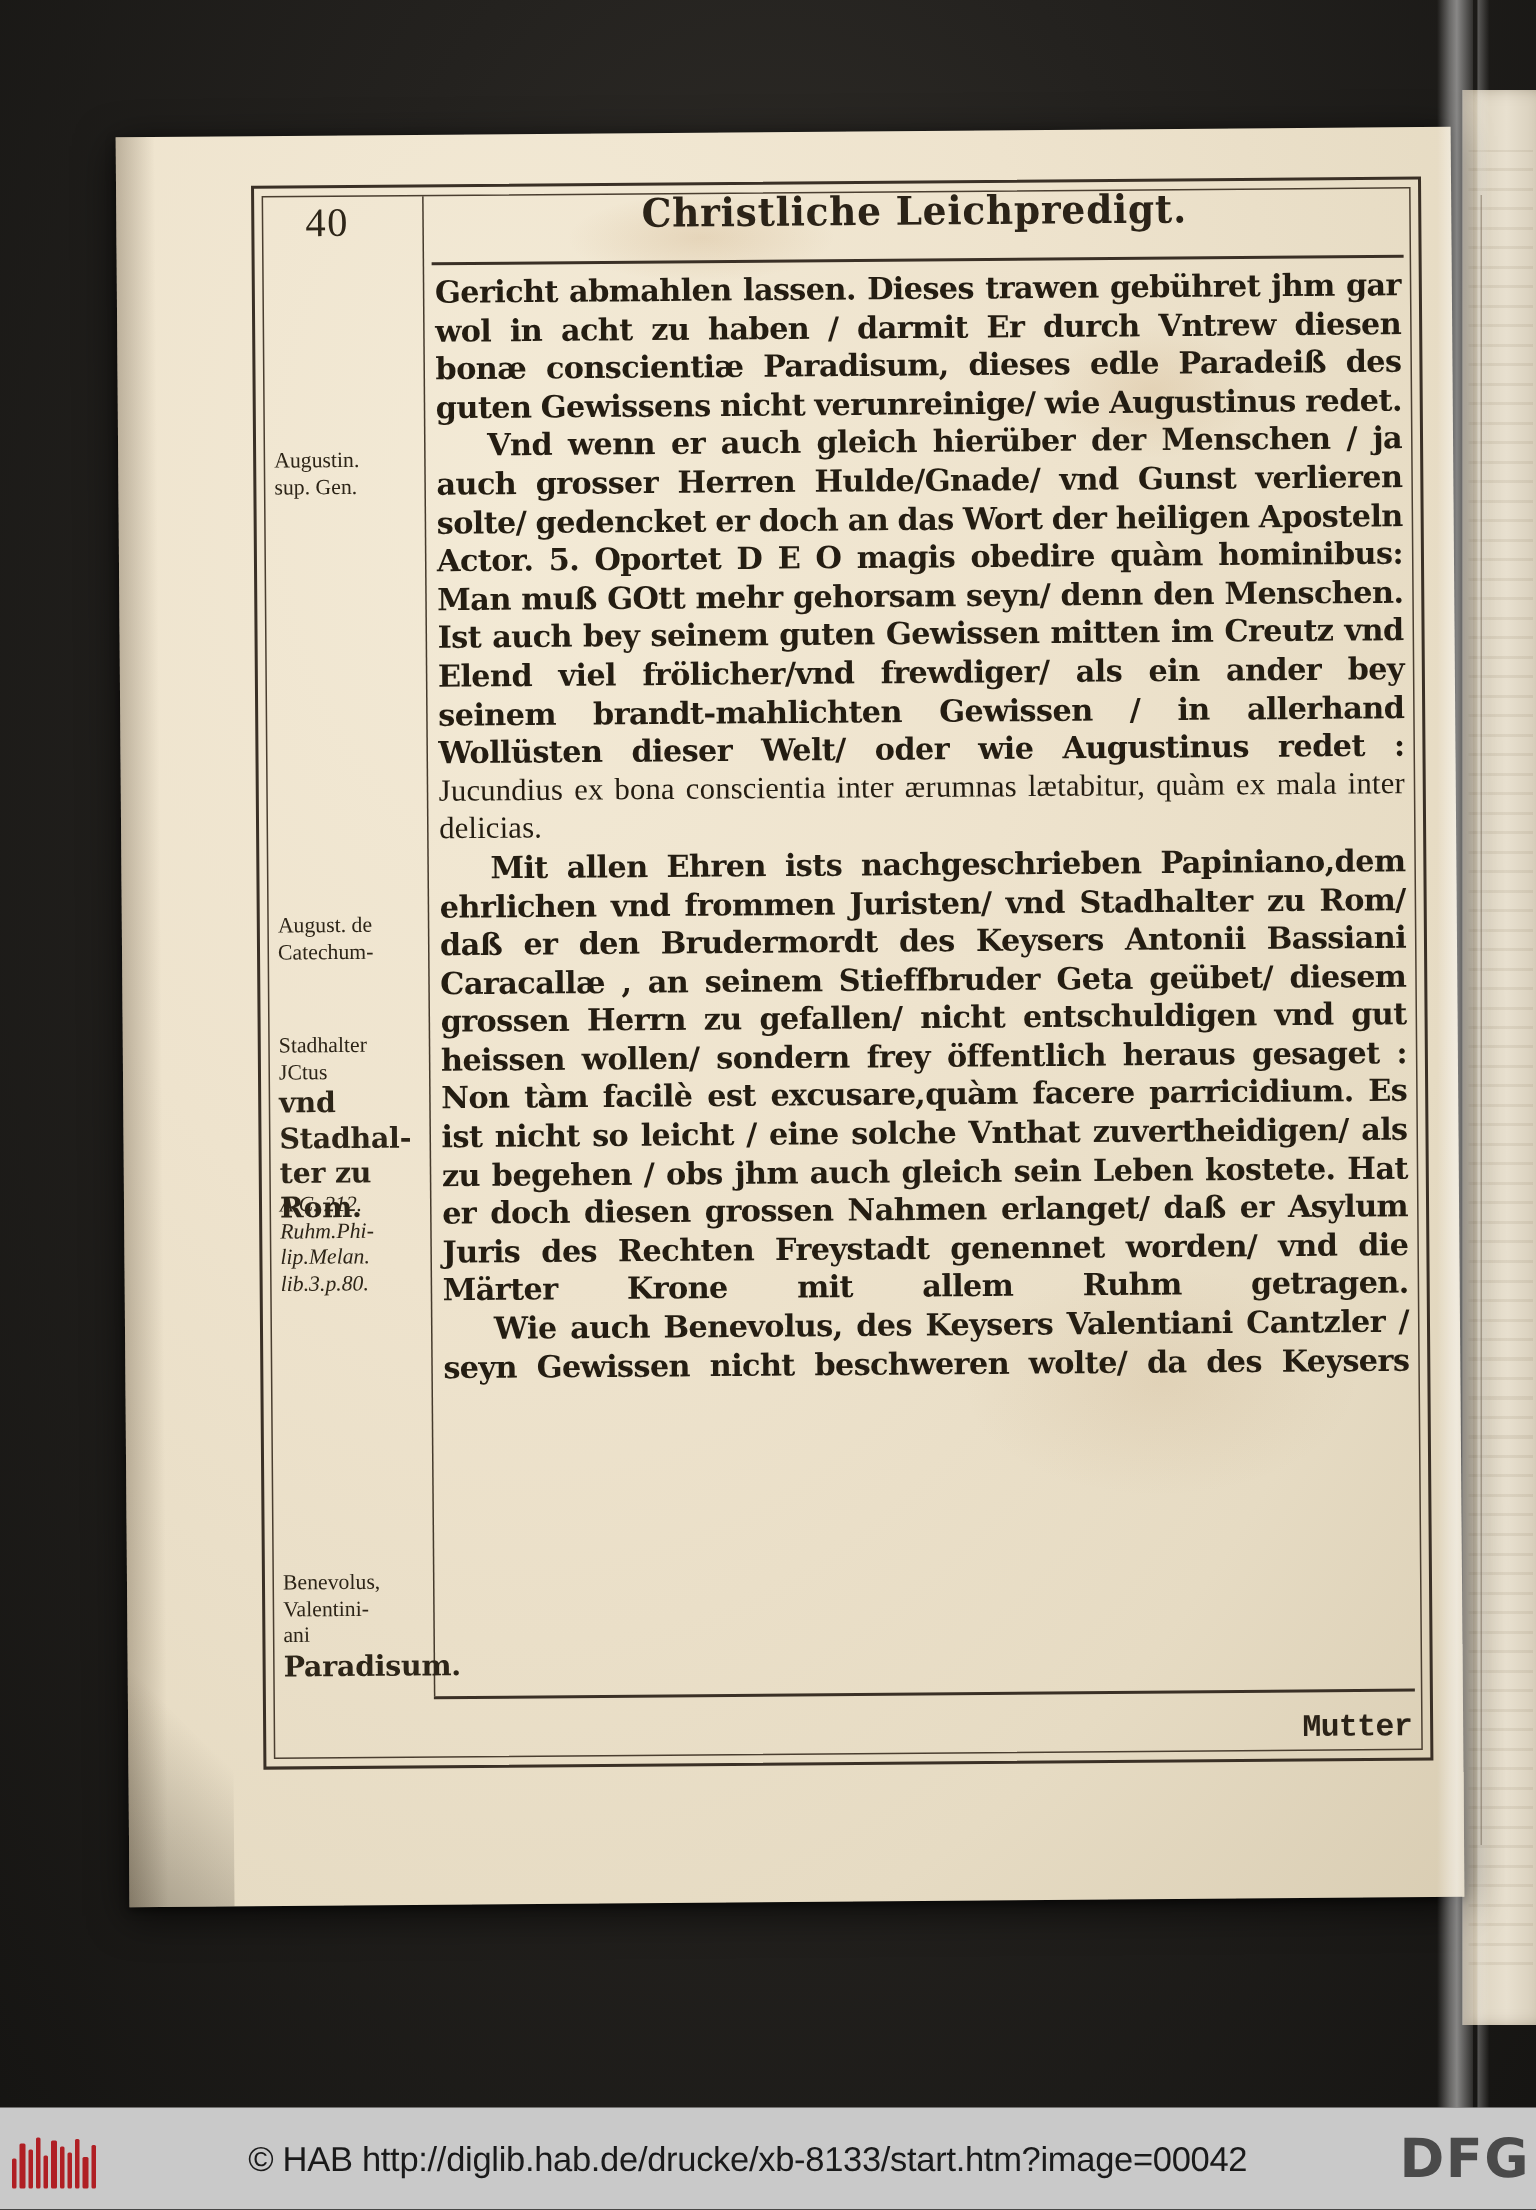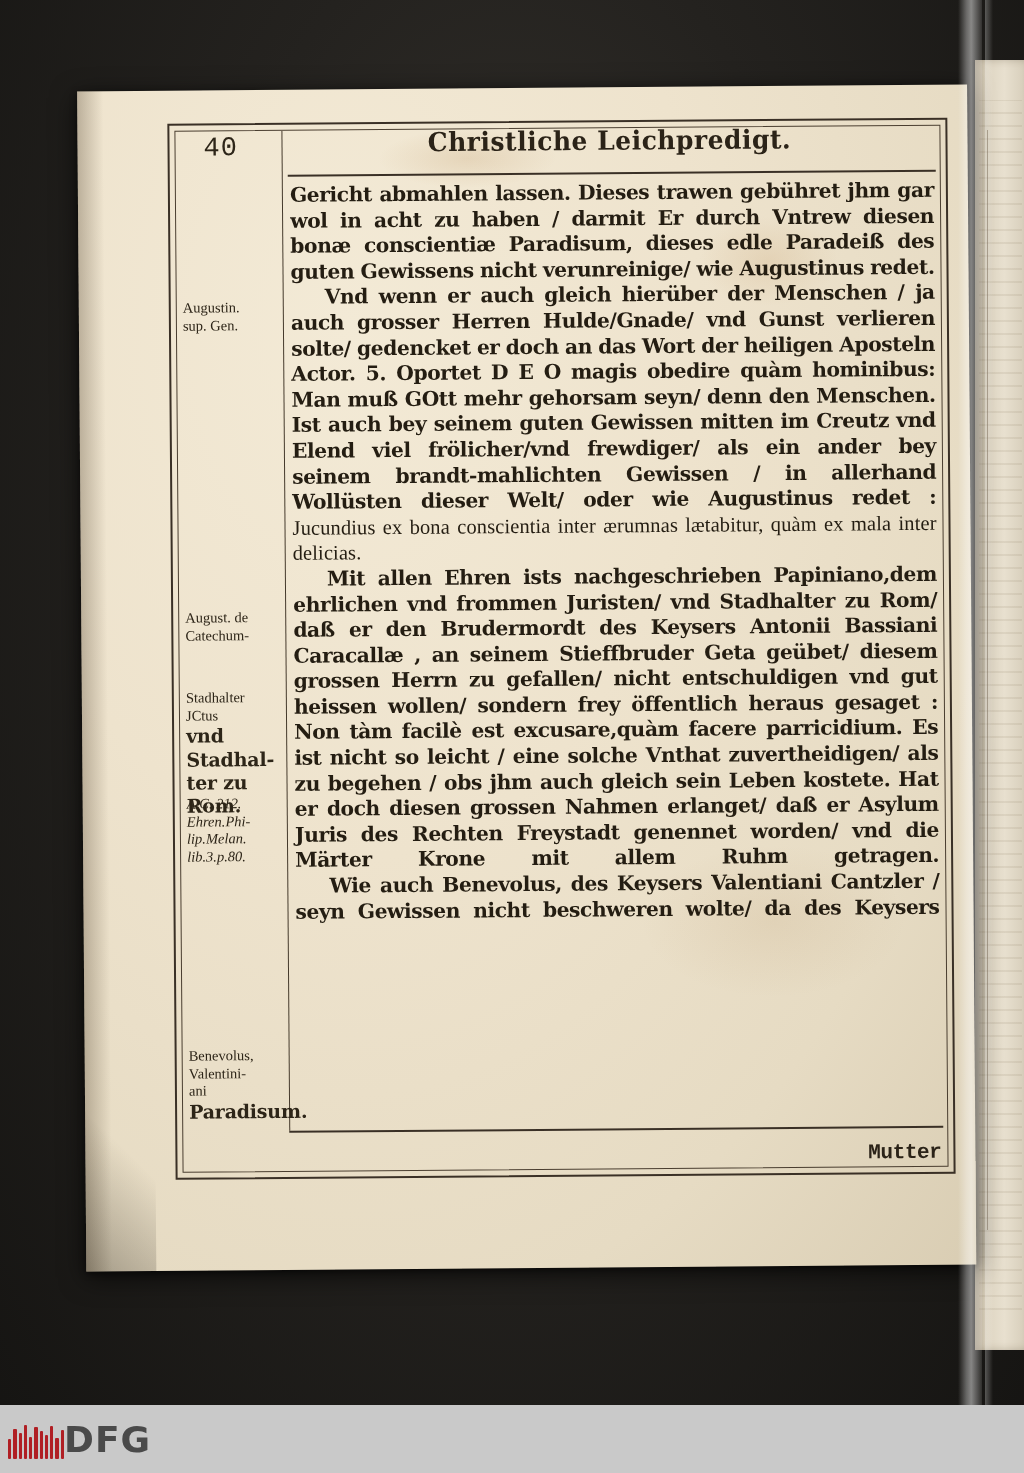--- a/index.html
+++ b/index.html
@@ -82,21 +82,21 @@
     position:absolute;inset:5px;
     border:1px solid #4a3e30;
   }
 
   
   #head-row{
     position:absolute;left:0;top:0;right:0;height:52px;
   }
   #page-number{
     position:absolute;left:34px;top:8px;
-    font-family:Liberation Mono, monospace;
+    font-family:Liberation Serif, serif;
     font-size:27px;color:#2e2619;letter-spacing:1px;
   }
   #running-head{
     position:absolute;left:118px;right:14px;top:4px;
     text-align:center;
     font-family:"DejaVu Serif", serif;
     font-weight:bold;
     font-size:25px;color:#2b2318;
     letter-spacing:.5px;
     transform:scaleY(1.05);
@@ -178,21 +178,21 @@
   #hab-logo i{
     display:block;width:4px;background:#b01f24;border-radius:1px;
   }
   #footer-text{
     flex:1;text-align:center;
     font-family:"Liberation Sans", sans-serif;
     font-size:23px;color:#1a1a1a;
     letter-spacing:-.2px;
   }
   #dfg-logo{
-    flex:0 0 auto;margin-right:30px;
+    flex:0 0 auto;margin-right:4px;
     font-family:"DejaVu Sans", sans-serif;
     font-weight:bold;font-size:36px;
     color:#4a4a4a;letter-spacing:1px;
   }
 </style>
 </head>
 <body>
 
 <div id="scan-backdrop"></div>
 
@@ -231,21 +231,21 @@
         <div class="margin-note" style="top: 508px;">
           <div>Stadhalter</div>
           <div>JCtus</div>
           <div class="frak">vnd</div>
           <div class="frak">Stadhal-</div>
           <div class="frak">ter zu</div>
           <div class="frak">Rom.</div>
         </div>
         <div class="margin-note" style="top: 614px; font-style: italic;">
           <div>A.C. 212.</div>
-          <div>Ehren.Phi-</div>
+          <div>Ruhm.Phi-</div>
           <div>lip.Melan.</div>
           <div>lib.3.p.80.</div>
         </div>
         <div class="margin-note" style="top: 866px;">
           <div>Benevolus,</div>
           <div>Valentini-</div>
           <div>ani</div>
           <div class="frak">Paradisum.</div>
         </div>
       </div>
@@ -272,14 +272,15 @@
       <i style="height: 26px;"></i>
       <i style="height: 34px;"></i>
       <i style="height: 22px;"></i>
       <i style="height: 32px;"></i>
       <i style="height: 28px;"></i>
       <i style="height: 24px;"></i>
       <i style="height: 33px;"></i>
       <i style="height: 21px;"></i>
       <i style="height: 29px;"></i>
     </div>
+  <div id="footer-text">© HAB http://diglib.hab.de/drucke/xb-8133/start.htm?image=00042</div>
   <div id="dfg-logo">DFG</div>
 </div>
 
 </body></html>

